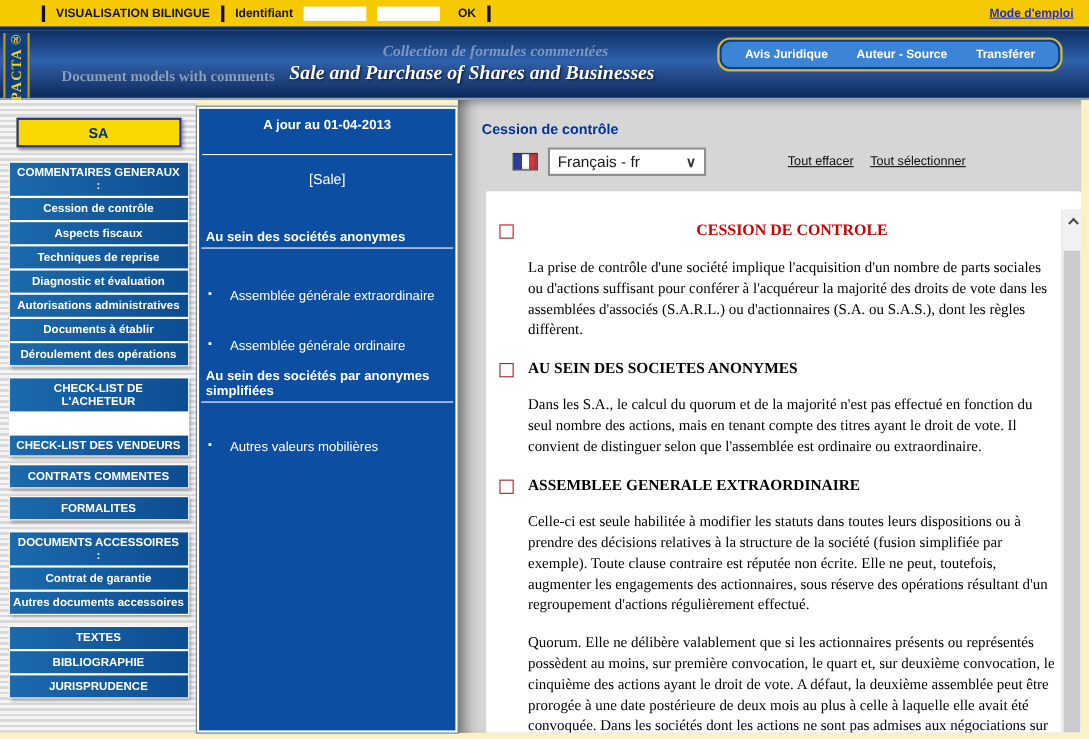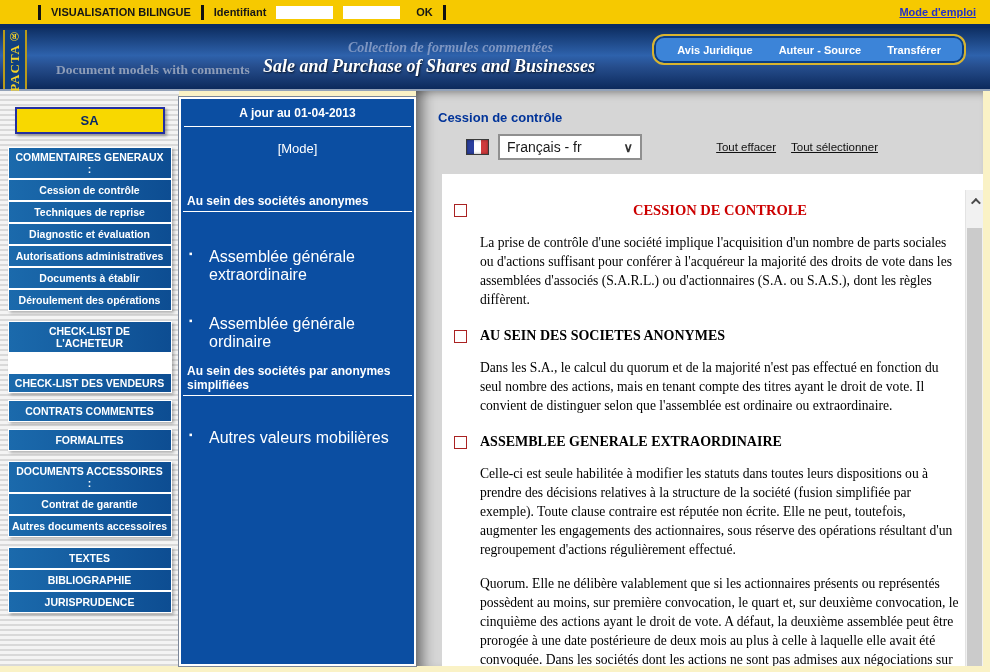--- a/index.html
+++ b/index.html
@@ -81,32 +81,32 @@
 
   
   .midnav {
     position: absolute; left: 179px; top: 6px; bottom: 0; width: 237px;
     background: #0B4EA2; border: 2px solid #ffffff;
     box-shadow: 0 0 0 1px #7A8699;
     color: #fff;
   }
   .mid-title {
     font-size: 12px; font-weight: bold; text-align: center;
-    padding: 7px 0 6px; margin: 0 3px; border-bottom: 1px solid #fff;
+    padding: 7px 0 20px; margin: 0 3px; border-bottom: 1px solid #fff;
   }
   .haut { display: block; text-align: center; font-size: 13px; color: #fff;
     margin-top: 14px; cursor: pointer; text-decoration: none; }
   .mid-heading {
     font-size: 12px; font-weight: bold; margin: 0 2px; padding: 0 0 3px 4px;
     border-bottom: 1px solid #fff; cursor: pointer;
   }
   .mh1 { margin-top: 38px; }
   .mh2 { margin-top: 13px; }
   .bullet-item {
-    position: relative; font-size: 16px; padding-left: 28px; cursor: pointer;
+    position: relative; font-size: 12px; padding-left: 28px; cursor: pointer;
   }
   .bullet-item::before {
     content: "▪"; position: absolute; left: 8px; top: 0; font-size: 10px;
   }
   .mb1 { margin-top: 36px; }
   .mb2 { margin-top: 31px; }
   .mb3 { margin-top: 33px; }
 
   
   .content {
@@ -199,20 +199,21 @@
   </div>
 
   <div class="main">
 
     <div class="sidebar">
       <div class="sa-btn">SA</div>
 
       <div class="group">
         <div class="g-item g-header">COMMENTAIRES GENERAUX :</div>
         <div class="g-item">Cession de contrôle</div>
+        <div class="g-item">Aspects fiscaux</div>
         <div class="g-item">Techniques de reprise</div>
         <div class="g-item">Diagnostic et évaluation</div>
         <div class="g-item">Autorisations administratives</div>
         <div class="g-item">Documents à établir</div>
         <div class="g-item">Déroulement des opérations</div>
       </div>
 
       <div class="group gap-sm">
         <div class="g-item two-line">CHECK-LIST DE L'ACHETEUR</div>
         <div class="g-item two-line">CHECK-LIST DES VENDEURS</div>
@@ -234,21 +235,21 @@
 
       <div class="group">
         <div class="g-item">TEXTES</div>
         <div class="g-item">BIBLIOGRAPHIE</div>
         <div class="g-item">JURISPRUDENCE</div>
       </div>
     </div>
 
     <div class="midnav">
       <div class="mid-title">A jour au 01-04-2013</div>
-      <a class="haut">[Mode]</a>
+      <a class="haut">[Sale]</a>
 
       <div class="mid-heading mh1">Au sein des sociétés anonymes</div>
       <div class="bullet-item mb1">Assemblée générale extraordinaire</div>
       <div class="bullet-item mb2">Assemblée générale ordinaire</div>
 
       <div class="mid-heading mh2">Au sein des sociétés par anonymes simplifiées</div>
       <div class="bullet-item mb3">Autres valeurs mobilières</div>
     </div>
 
     <div class="content">

